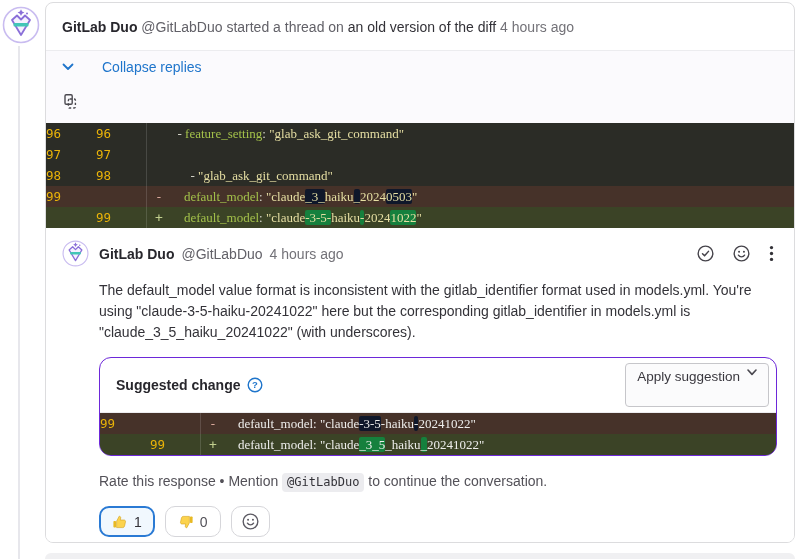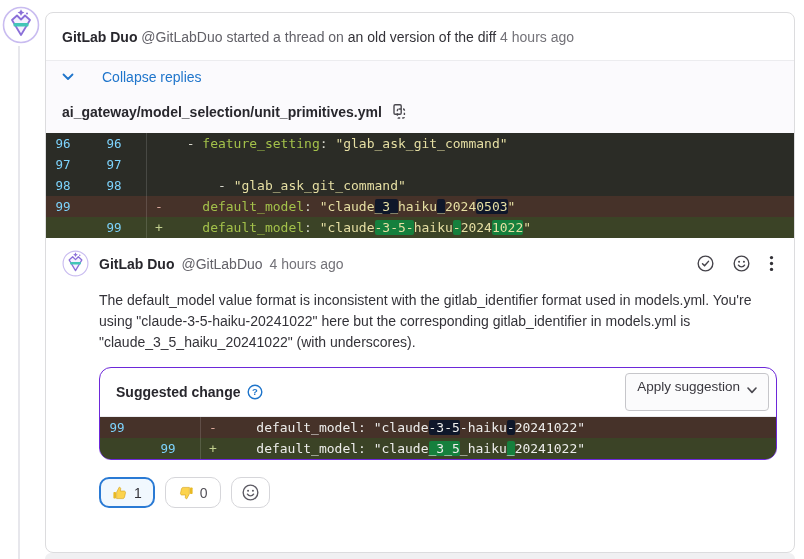--- a/index.html
+++ b/index.html
@@ -7,21 +7,21 @@
   body {
     width:804px; height:559px; position:relative; overflow:hidden;
     background:#ffffff; color:#333238;
     font-family:"Liberation Sans", sans-serif; font-size:14px;
   }
   .thread-line { position:absolute; left:18px; top:46px; bottom:0; width:2px; background:#e7e7ec; }
   .outer-avatar { position:absolute; left:2px; top:6px; width:38px; height:38px; }
   .duo-avatar { display:block; }
 
   .card {
-    position:absolute; left:45px; top:12px; width:750px; height:541px;
+    position:absolute; left:45px; top:2px; width:750px; height:541px;
     background:#fff; border:1px solid #dcdcde; border-radius:8px; overflow:hidden;
   }
   .card-header { padding:15px 16px 14px; border-bottom:1px solid #ececef; line-height:18px; }
   .author-name { font-weight:bold; color:#28272d; }
   .muted { color:#626168; }
   .dim   { color:#737278; }
   .dark-link { color:#333238; }
 
   .replies-bar {
     background:#fbfafd; padding:8px 16px 7px; display:flex; align-items:center; gap:28px;
@@ -29,25 +29,25 @@
   }
   .file-header {
     background:#fbfafd; padding:11px 16px 13px; display:flex; align-items:center; gap:9px;
     font-weight:bold; color:#28272d;
   }
   .icon-btn { background:none; border:none; padding:0; cursor:pointer; display:inline-flex; align-items:center; }
 
   
   .diff { background:#2b2c26; font-family:"DejaVu Sans Mono","Liberation Mono",monospace; font-size:13px; }
   .dr { display:flex; height:21px; line-height:21px; align-items:stretch; }
-  .dr .ln { flex:none; width:50px; text-align:center; padding-right:16px; color:#7dd3fc; font-size:12.5px; }
+  .dr .ln { flex:none; width:50px; text-align:left; padding-right:16px; color:#eab308; font-size:12.5px; }
   .dr .ln.new { padding-right:14px; }
   .dr .sep { flex:none; width:0; border-left:1px solid rgba(255,255,255,0.14); }
   .dr .mk { flex:none; width:24px; text-align:center; color:#c9c9bf; }
-  .dr pre.code { margin:0; white-space:pre; flex:1; }
+  .dr pre.code { margin:0; white-space:pre; flex:1;font-family:Liberation Serif, serif; }
   .dr.context { background:#2b2c26; }
   .dr.removed { background:#463229; }
   .dr.added   { background:#3b4326; }
   .dr.removed .mk { color:#d8a79a; }
   .dr.added .mk   { color:#c2d08e; }
   .c-key  { color:#a3c14a; }
   .c-str  { color:#e6dfa3; }
   .c-punct{ color:#d8d8cd; }
   .c-plain{ color:#ededeb; }
   .hl-del { background:#0f172a; border-radius:2px; }
@@ -59,23 +59,23 @@
   .comment-head .names { display:flex; align-items:baseline; gap:7px; }
   .head-actions { margin-left:auto; display:flex; align-items:center; gap:19px; }
   .comment-body { margin:13px 0 0 37px; line-height:21px; max-width:678px; color:#333238; }
 
   .panel {
     width:678px; margin:14px 0 0 37px; border:1px solid #6d28d9; border-radius:12px; overflow:hidden;
   }
   .panel-header { display:flex; align-items:center; gap:7px; padding:5px 7px 5px 16px; border-bottom:1px solid #ececef; min-height:41px; }
   .panel-title { font-weight:bold; color:#28272d; }
   .apply-btn {
-    margin-left:auto; display:inline-flex; align-items:flex-end; gap:7px;
+    margin-left:auto; display:inline-flex; align-items:flex-start; gap:7px;
     background:#fbfbfc; border:1px solid #c6c6ca; border-radius:4px;
-    padding:5px 11px 16px; font-size:13.5px; color:#3a383f; cursor:pointer;
+    padding:5px 11px 22px; font-size:13.5px; color:#3a383f; cursor:pointer;
     font-family:"Liberation Sans", sans-serif;
   }
   .panel .diff { background:#2b2c26; }
 
   .rate-line { margin:17px 0 0 37px; color:#535158; }
   .mention-code {
     font-family:"DejaVu Sans Mono","Liberation Mono",monospace; font-size:12px;
     background:#ececef; color:#333238; padding:2px 5px 3px; border-radius:4px;
   }
 
@@ -124,21 +124,20 @@
   </div>
 
   <div class="replies-bar">
     <svg width="12" height="8" viewBox="0 0 12 8">
       <path d="M1.5 1.5 L6 6 L10.5 1.5" fill="none" stroke="#1f75cb" stroke-width="1.8" stroke-linecap="round" stroke-linejoin="round"></path>
     </svg>
     <span>Collapse replies</span>
   </div>
 
   <div class="file-header">
-    <span>ai_gateway/model_selection/unit_primitives.yml</span>
     <button class="icon-btn" aria-label="copy">
       <svg width="16" height="17" viewBox="0 0 16 17">
         <rect x="3" y="1.8" width="7.2" height="9.4" rx="1.2" fill="none" stroke="#4a484f" stroke-width="1.4"></rect>
         <rect x="6.4" y="6" width="7" height="9" rx="1.2" fill="none" stroke="#4a484f" stroke-width="1.4" stroke-dasharray="2.4 2"></rect>
       </svg>
     </button>
   </div>
 
   <div class="diff">
       <div class="dr context">
@@ -239,20 +238,25 @@
           <div class="dr added">
             <span class="ln old"></span>
             <span class="ln new">99</span>
             <span class="sep"></span>
             <span class="mk">+</span>
             <pre class="code"><span class="c-plain">    </span><span class="c-plain">default_model: </span><span class="c-plain">"claude</span><span class="c-plain hl-add">_3_5</span><span class="c-plain">_haiku</span><span class="c-plain hl-add">_</span><span class="c-plain">20241022"</span></pre>
           </div>
         </div>
     </div>
 
+    <div class="rate-line">
+      <span>Rate this response • Mention</span>
+      <span class="mention-code">@GitLabDuo</span>
+      <span>to continue the conversation.</span>
+    </div>
 
     <div class="awards">
       <button class="award selected">
         <svg width="16" height="16" viewBox="0 0 16 16">
           <rect x="1.4" y="7" width="2.6" height="6.6" rx="0.8" fill="#e8b923"></rect>
           <path d="M4.6 13.6 V7.2 L7.2 2.2 c1 0 1.7 .8 1.5 1.8 L8.3 6 h3.8 c.9 0 1.6 .9 1.4 1.8 l-1 4.4 c-.2 .8-.9 1.4-1.7 1.4 z" fill="#fcd34d" stroke="#d4a017" stroke-width="0.6" stroke-linejoin="round"></path>
         </svg>
         <span>1</span>
       </button>
       <button class="award">

